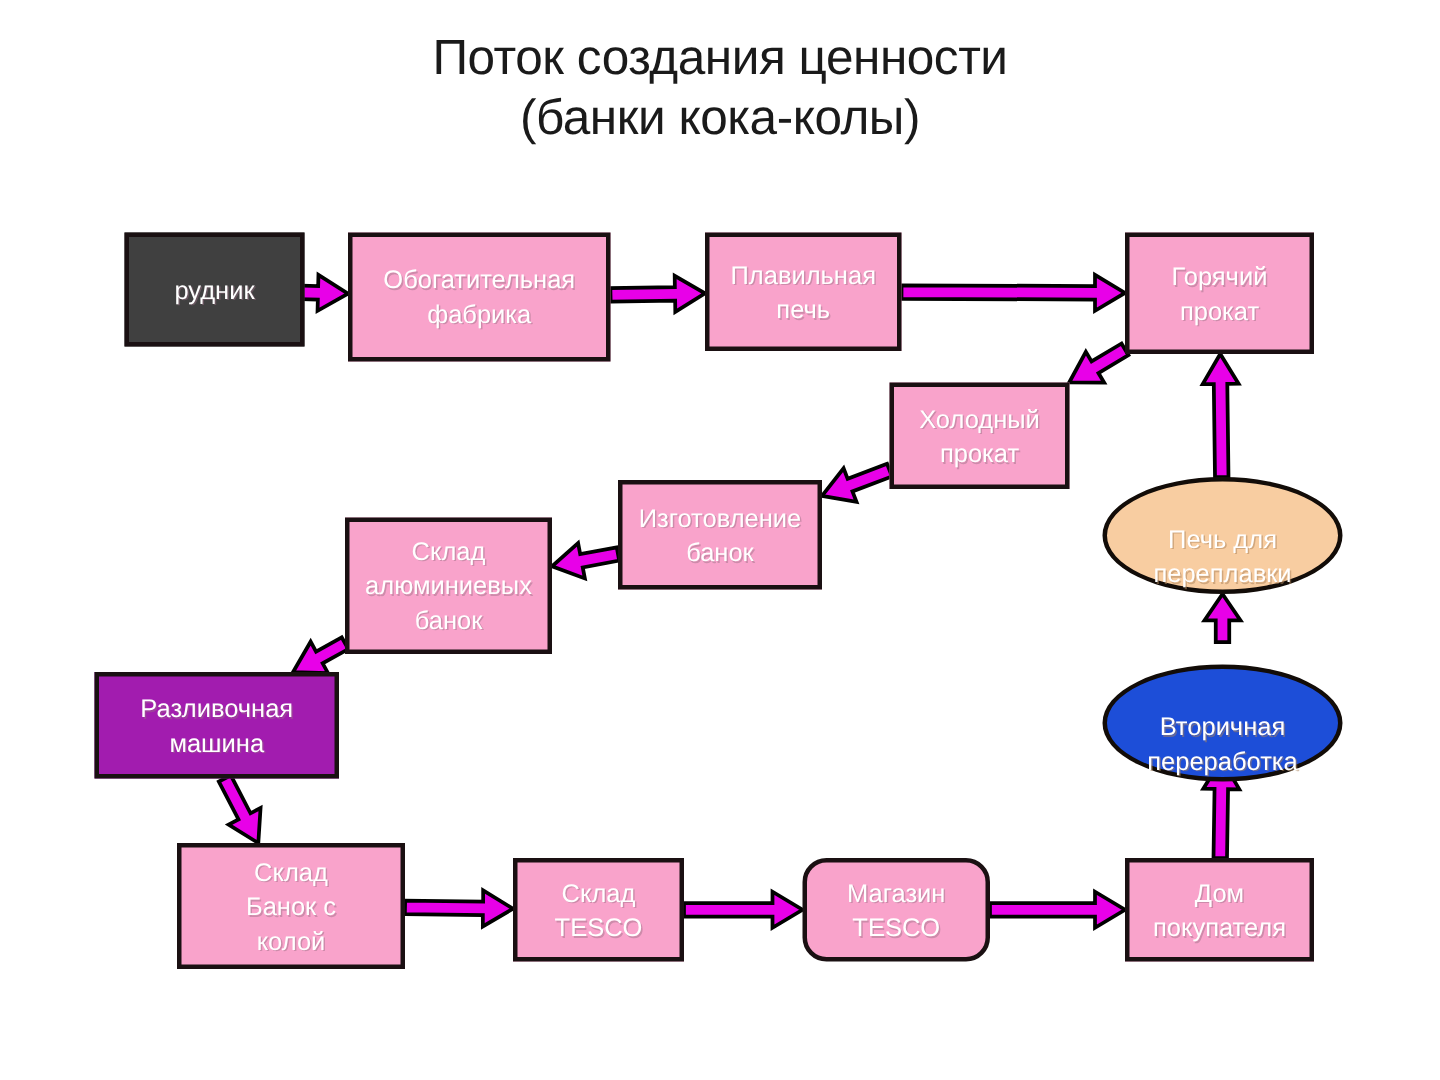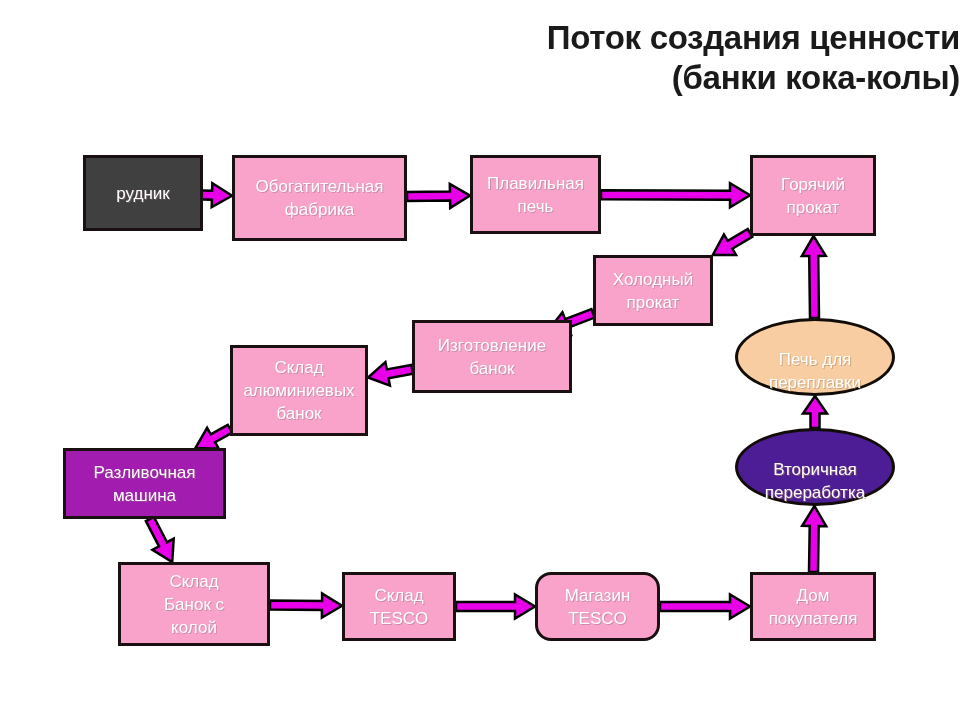--- a/index.html
+++ b/index.html
@@ -19,22 +19,22 @@
     height: 720px;
     background: #ffffff;
   }
 
   
   #title-block {
     position: absolute;
     left: 0;
     top: 18px;
     width: 960px;
-    text-align: right;
-    font-weight: bold;
+    text-align: center;
+    font-weight: normal;
     font-size: 33px;
     line-height: 40px;
     color: #1a1a1a;
     letter-spacing: -0.3px;
   }
   #title-block .title-line { display: block; white-space: nowrap; }
 
   
   #arrow-layer {
     position: absolute;
@@ -109,21 +109,21 @@
       </div>
       <div class="node box" style="left: 470px; top: 155px; width: 131px; height: 79px; background: rgb(249, 163, 203);">
         <span class="node-label">Плавильная<br>печь</span>
       </div>
       <div class="node box" style="left: 750px; top: 155px; width: 126px; height: 81px; background: rgb(249, 163, 203);">
         <span class="node-label">Горячий<br>прокат</span>
       </div>
       <div class="node box" style="left: 593px; top: 255px; width: 120px; height: 71px; background: rgb(249, 163, 203);">
         <span class="node-label">Холодный<br>прокат</span>
       </div>
-      <div class="node box" style="left: 412px; top: 320px; width: 160px; height: 73px; background: rgb(249, 163, 203);">
+      <div class="node box" style="left: 412px; top: 320px; width: 136px; height: 73px; background: rgb(249, 163, 203);">
         <span class="node-label">Изготовление<br>банок</span>
       </div>
       <div class="node box" style="left: 230px; top: 345px; width: 138px; height: 91px; background: rgb(249, 163, 203);">
         <span class="node-label">Склад<br>алюминиевых<br>банок</span>
       </div>
       <div class="node box" style="left: 63px; top: 448px; width: 163px; height: 71px; background: #a21caf;">
         <span class="node-label">Разливочная<br>машина</span>
       </div>
       <div class="node box" style="left: 118px; top: 562px; width: 152px; height: 84px; background: rgb(249, 163, 203);">
         <span class="node-label">Склад<br>Банок с<br>колой</span>
@@ -133,18 +133,18 @@
       </div>
       <div class="node box" style="left: 535px; top: 572px; width: 125px; height: 69px; background: rgb(249, 163, 203); border-radius: 16px;">
         <span class="node-label">Магазин<br>TESCO</span>
       </div>
       <div class="node box" style="left: 750px; top: 572px; width: 126px; height: 69px; background: rgb(249, 163, 203);">
         <span class="node-label">Дом<br>покупателя</span>
       </div>
       <div class="node ellipse" style="left: 735px; top: 318px; width: 160px; height: 78px; background: rgb(248, 205, 161);">
         <span class="node-label">Печь для<br>переплавки</span>
       </div>
-      <div class="node ellipse" style="left: 735px; top: 428px; width: 160px; height: 78px; background: #4c1d95;">
+      <div class="node ellipse" style="left: 735px; top: 443px; width: 160px; height: 78px; background: #1d4ed8;">
         <span class="node-label">Вторичная<br>переработка</span>
       </div>
     </div>
 
 </div>
 
 </body></html>

